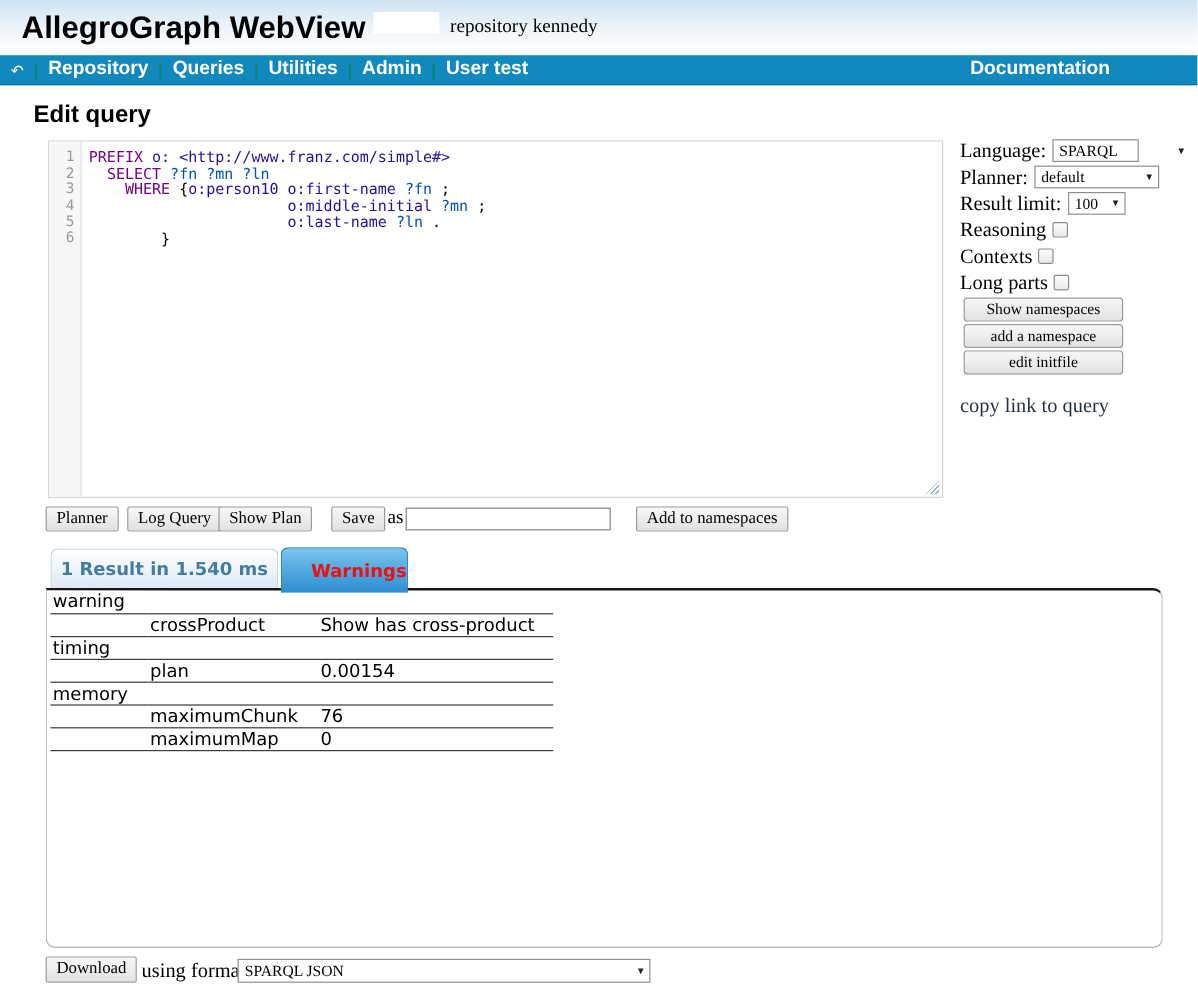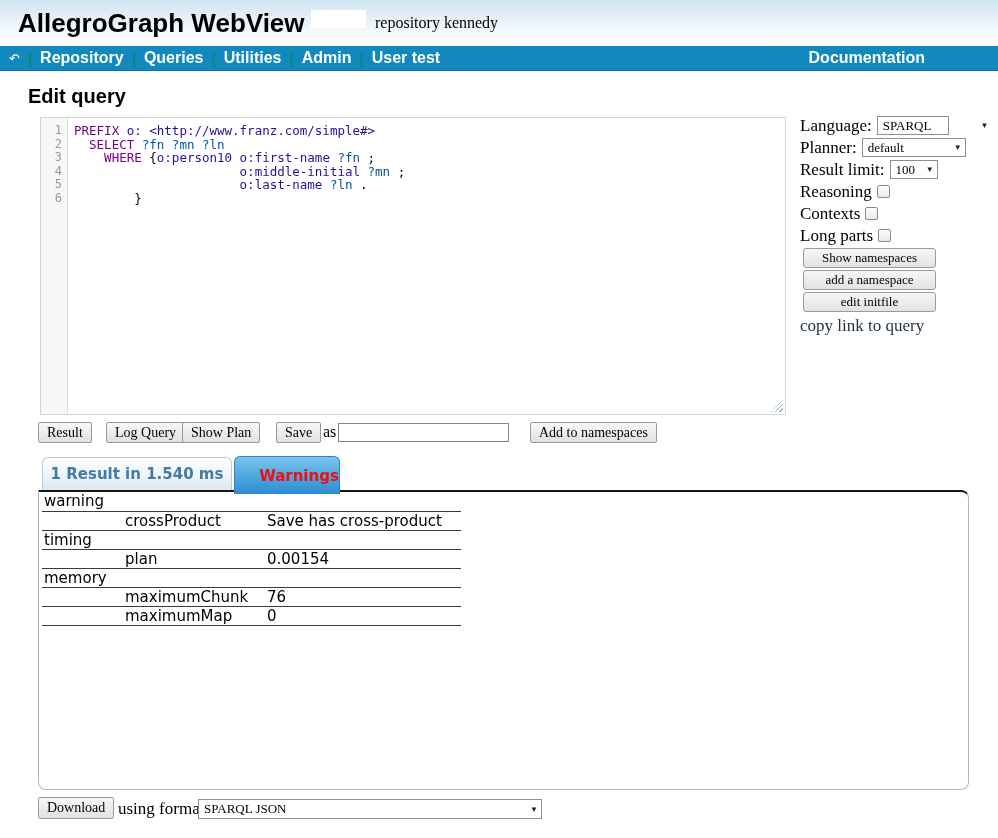--- a/index.html
+++ b/index.html
@@ -60,21 +60,21 @@
   .sel-language { width:72px;gap:44px; }
   .sel-planner  { width:104px; }
   .sel-limit    { width:48px; }
   .checkbox { width:13px; height:13px; border:1px solid #8a8a8a; border-radius:2px;
               background:linear-gradient(180deg,#fdfdfd,#e9e9e9); cursor:pointer; }
   .ns-button { display:block; width:133px; height:20px; margin:2px 0 2px 3px;
                border:1px solid #9a9a9a; border-radius:3px;
                background:linear-gradient(180deg,#f7f7f7,#e2e2e2);
                font-family:"Liberation Serif", serif; font-size:13px;
                text-align:center; line-height:18px; cursor:pointer; }
-  .copy-link { margin-top:4px; font-size:17px; color:#1f2f45; cursor:pointer; }
+  .copy-link { margin-top:16px; font-size:17px; color:#1f2f45; cursor:pointer; }
 
   
   .actions { position:absolute; left:38px; top:422px; width:930px; height:22px; }
   .btn { position:absolute; top:0; height:21px; border:1px solid #9a9a9a; border-radius:2px;
          background:linear-gradient(180deg,#f8f8f8,#e1e1e1);
          font-family:"Liberation Serif", serif; font-size:14px;
          text-align:center; line-height:19px; cursor:pointer; padding:0 8px; }
   .btn-execute { left:0; }
   .btn-log     { left:68px; }
   .btn-plan    { left:144px; }
@@ -195,21 +195,21 @@
       </div>
     <div>
         <button class="ns-button">Show namespaces</button>
         <button class="ns-button">add a namespace</button>
         <button class="ns-button">edit initfile</button>
       </div>
     <div class="copy-link">copy link to query</div>
   </aside>
 
   <div class="actions">
-    <button class="btn btn-execute">Result</button>
+    <button class="btn btn-execute">Planner</button>
     <button class="btn btn-log">Log Query</button>
     <button class="btn btn-plan">Show Plan</button>
     <button class="btn btn-save">Save</button>
     <span class="as-label">as</span>
     <input class="save-input" value="" style="">
     <button class="btn btn-addrepo">Add to namespaces</button>
   </div>
 
   <div class="tabs">
       <div class="tab tab-inactive">1 Result in 1.540 ms</div>
@@ -218,21 +218,21 @@
 
   <div class="results-panel">
     <table class="results-table">
       <tbody>
           <tr>
             <td colspan="3">warning</td>
           </tr>
           <tr>
             <td class="c1"></td>
             <td class="c2">crossProduct</td>
-            <td>Save has cross-product</td>
+            <td>Show has cross-product</td>
           </tr>
           <tr>
             <td colspan="3">timing</td>
           </tr>
           <tr>
             <td class="c1"></td>
             <td class="c2">plan</td>
             <td>0.00154</td>
           </tr>
           <tr>

